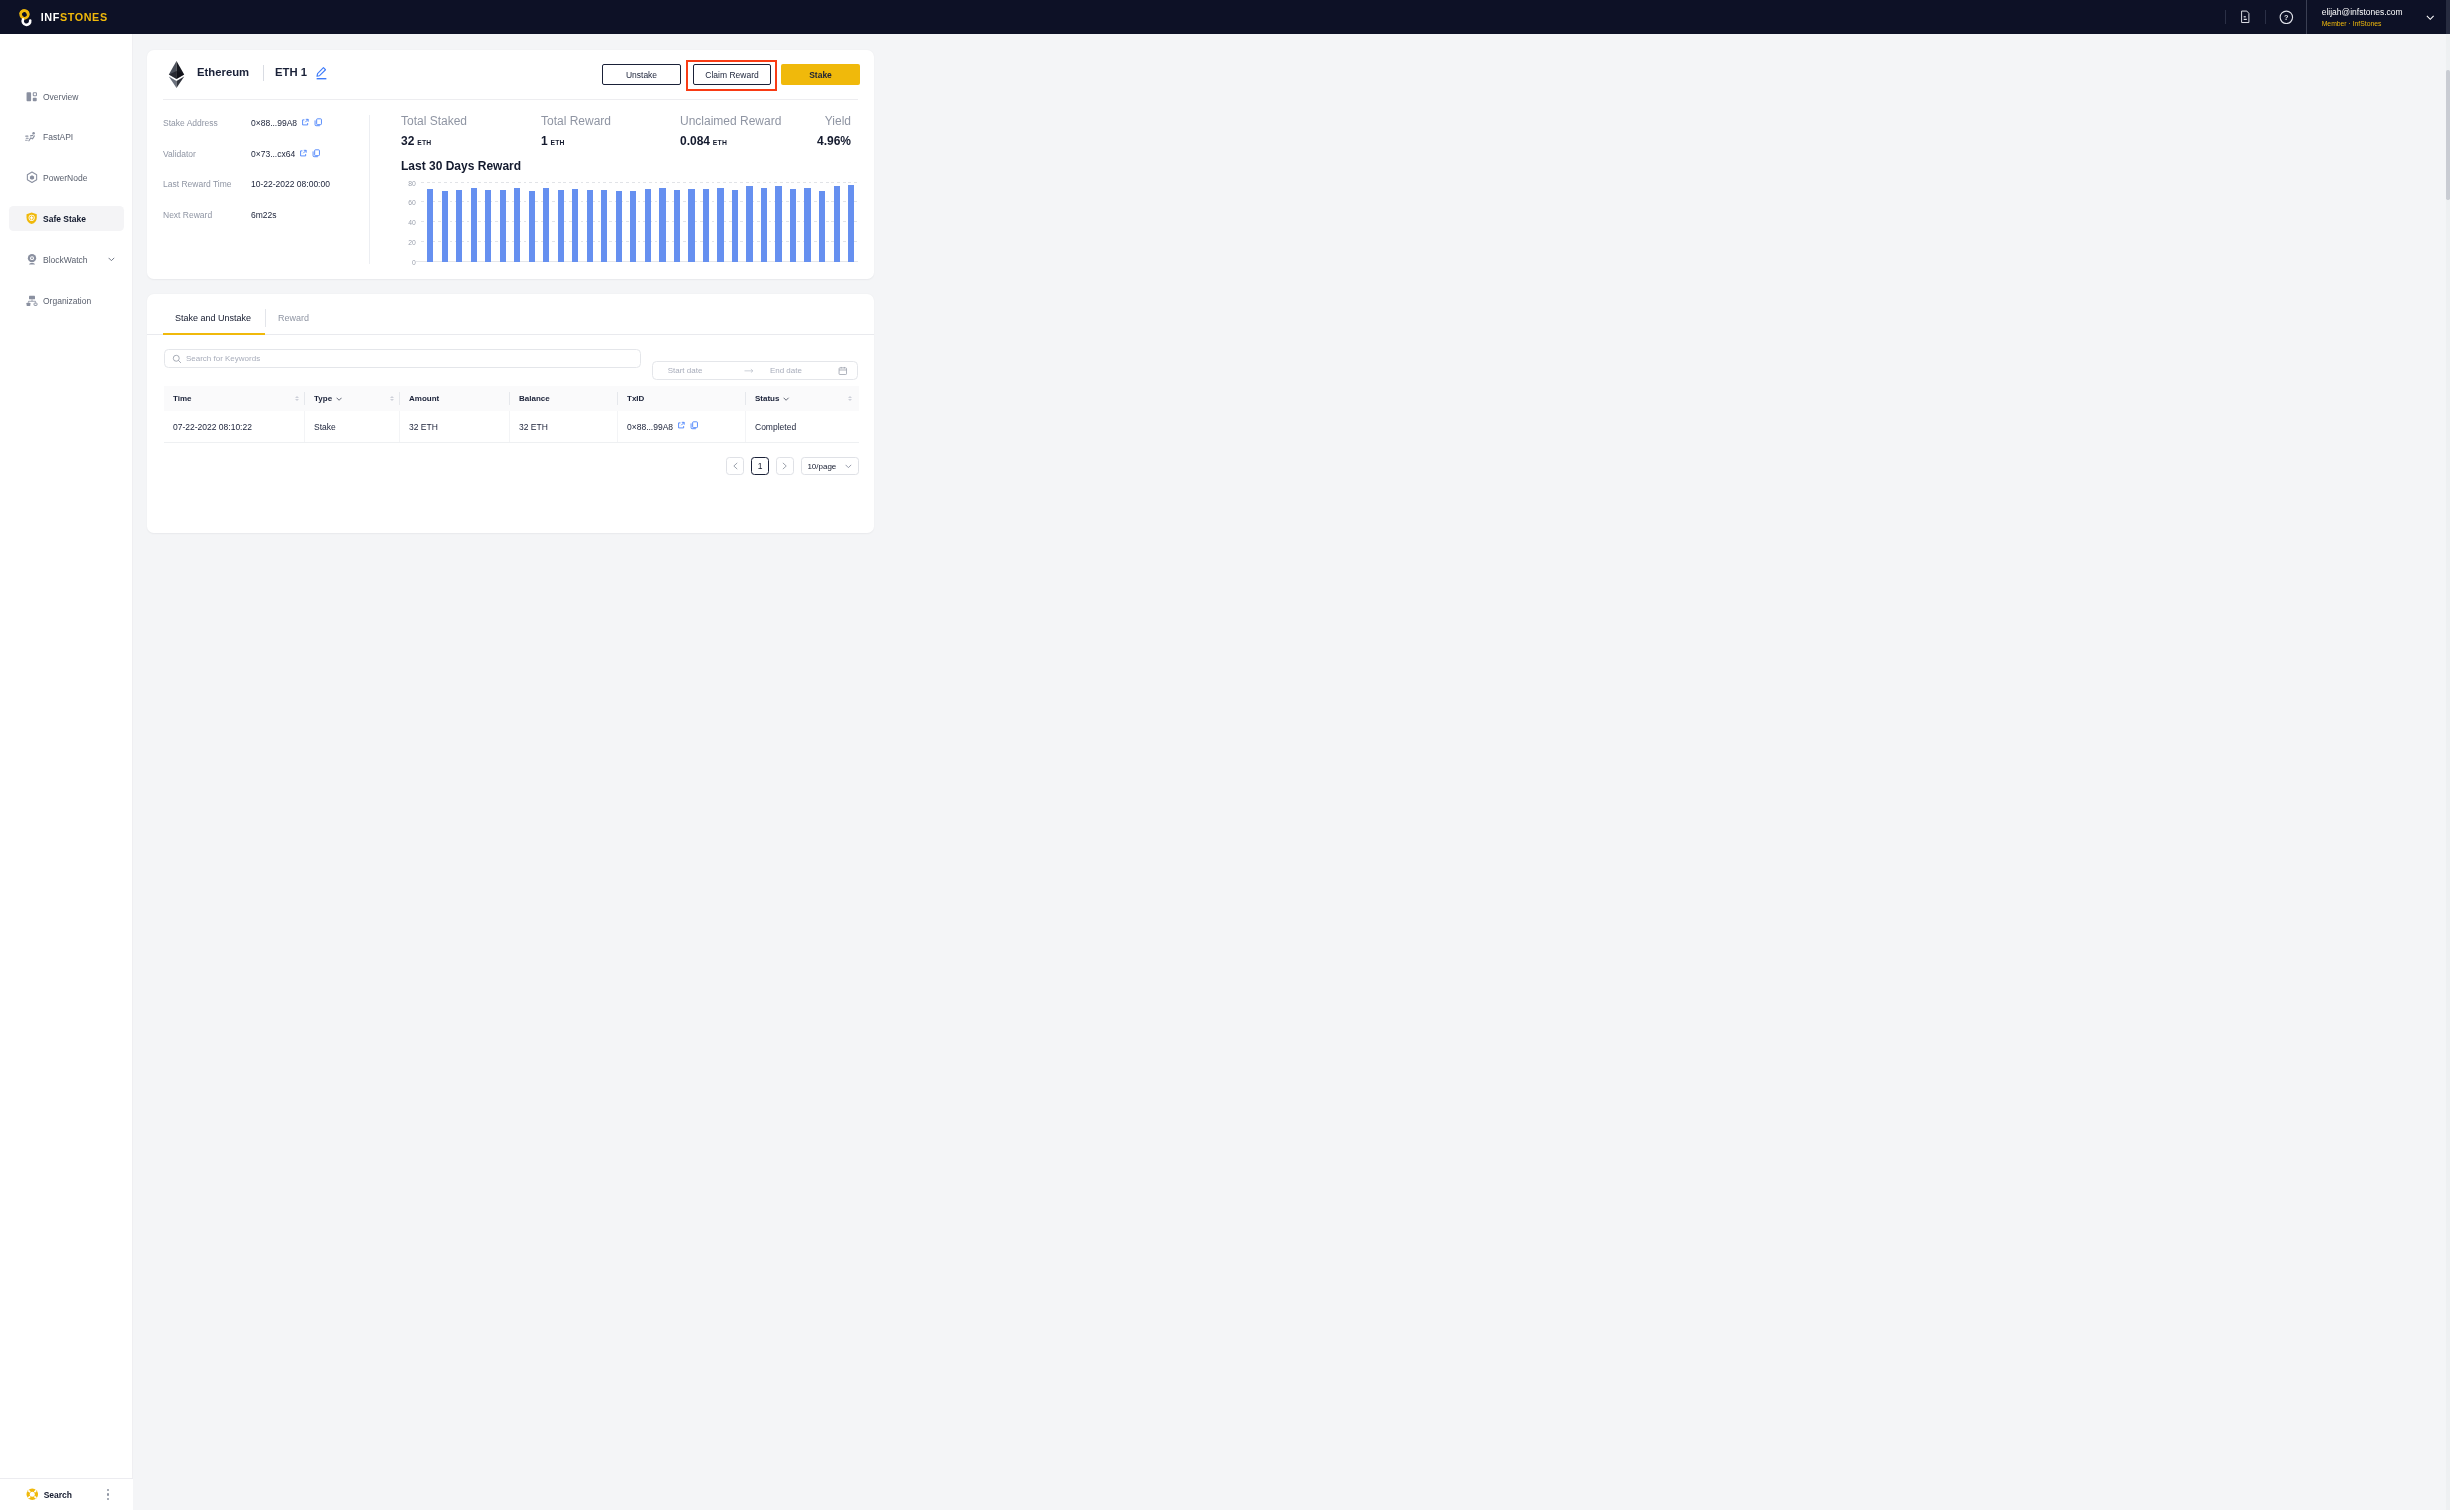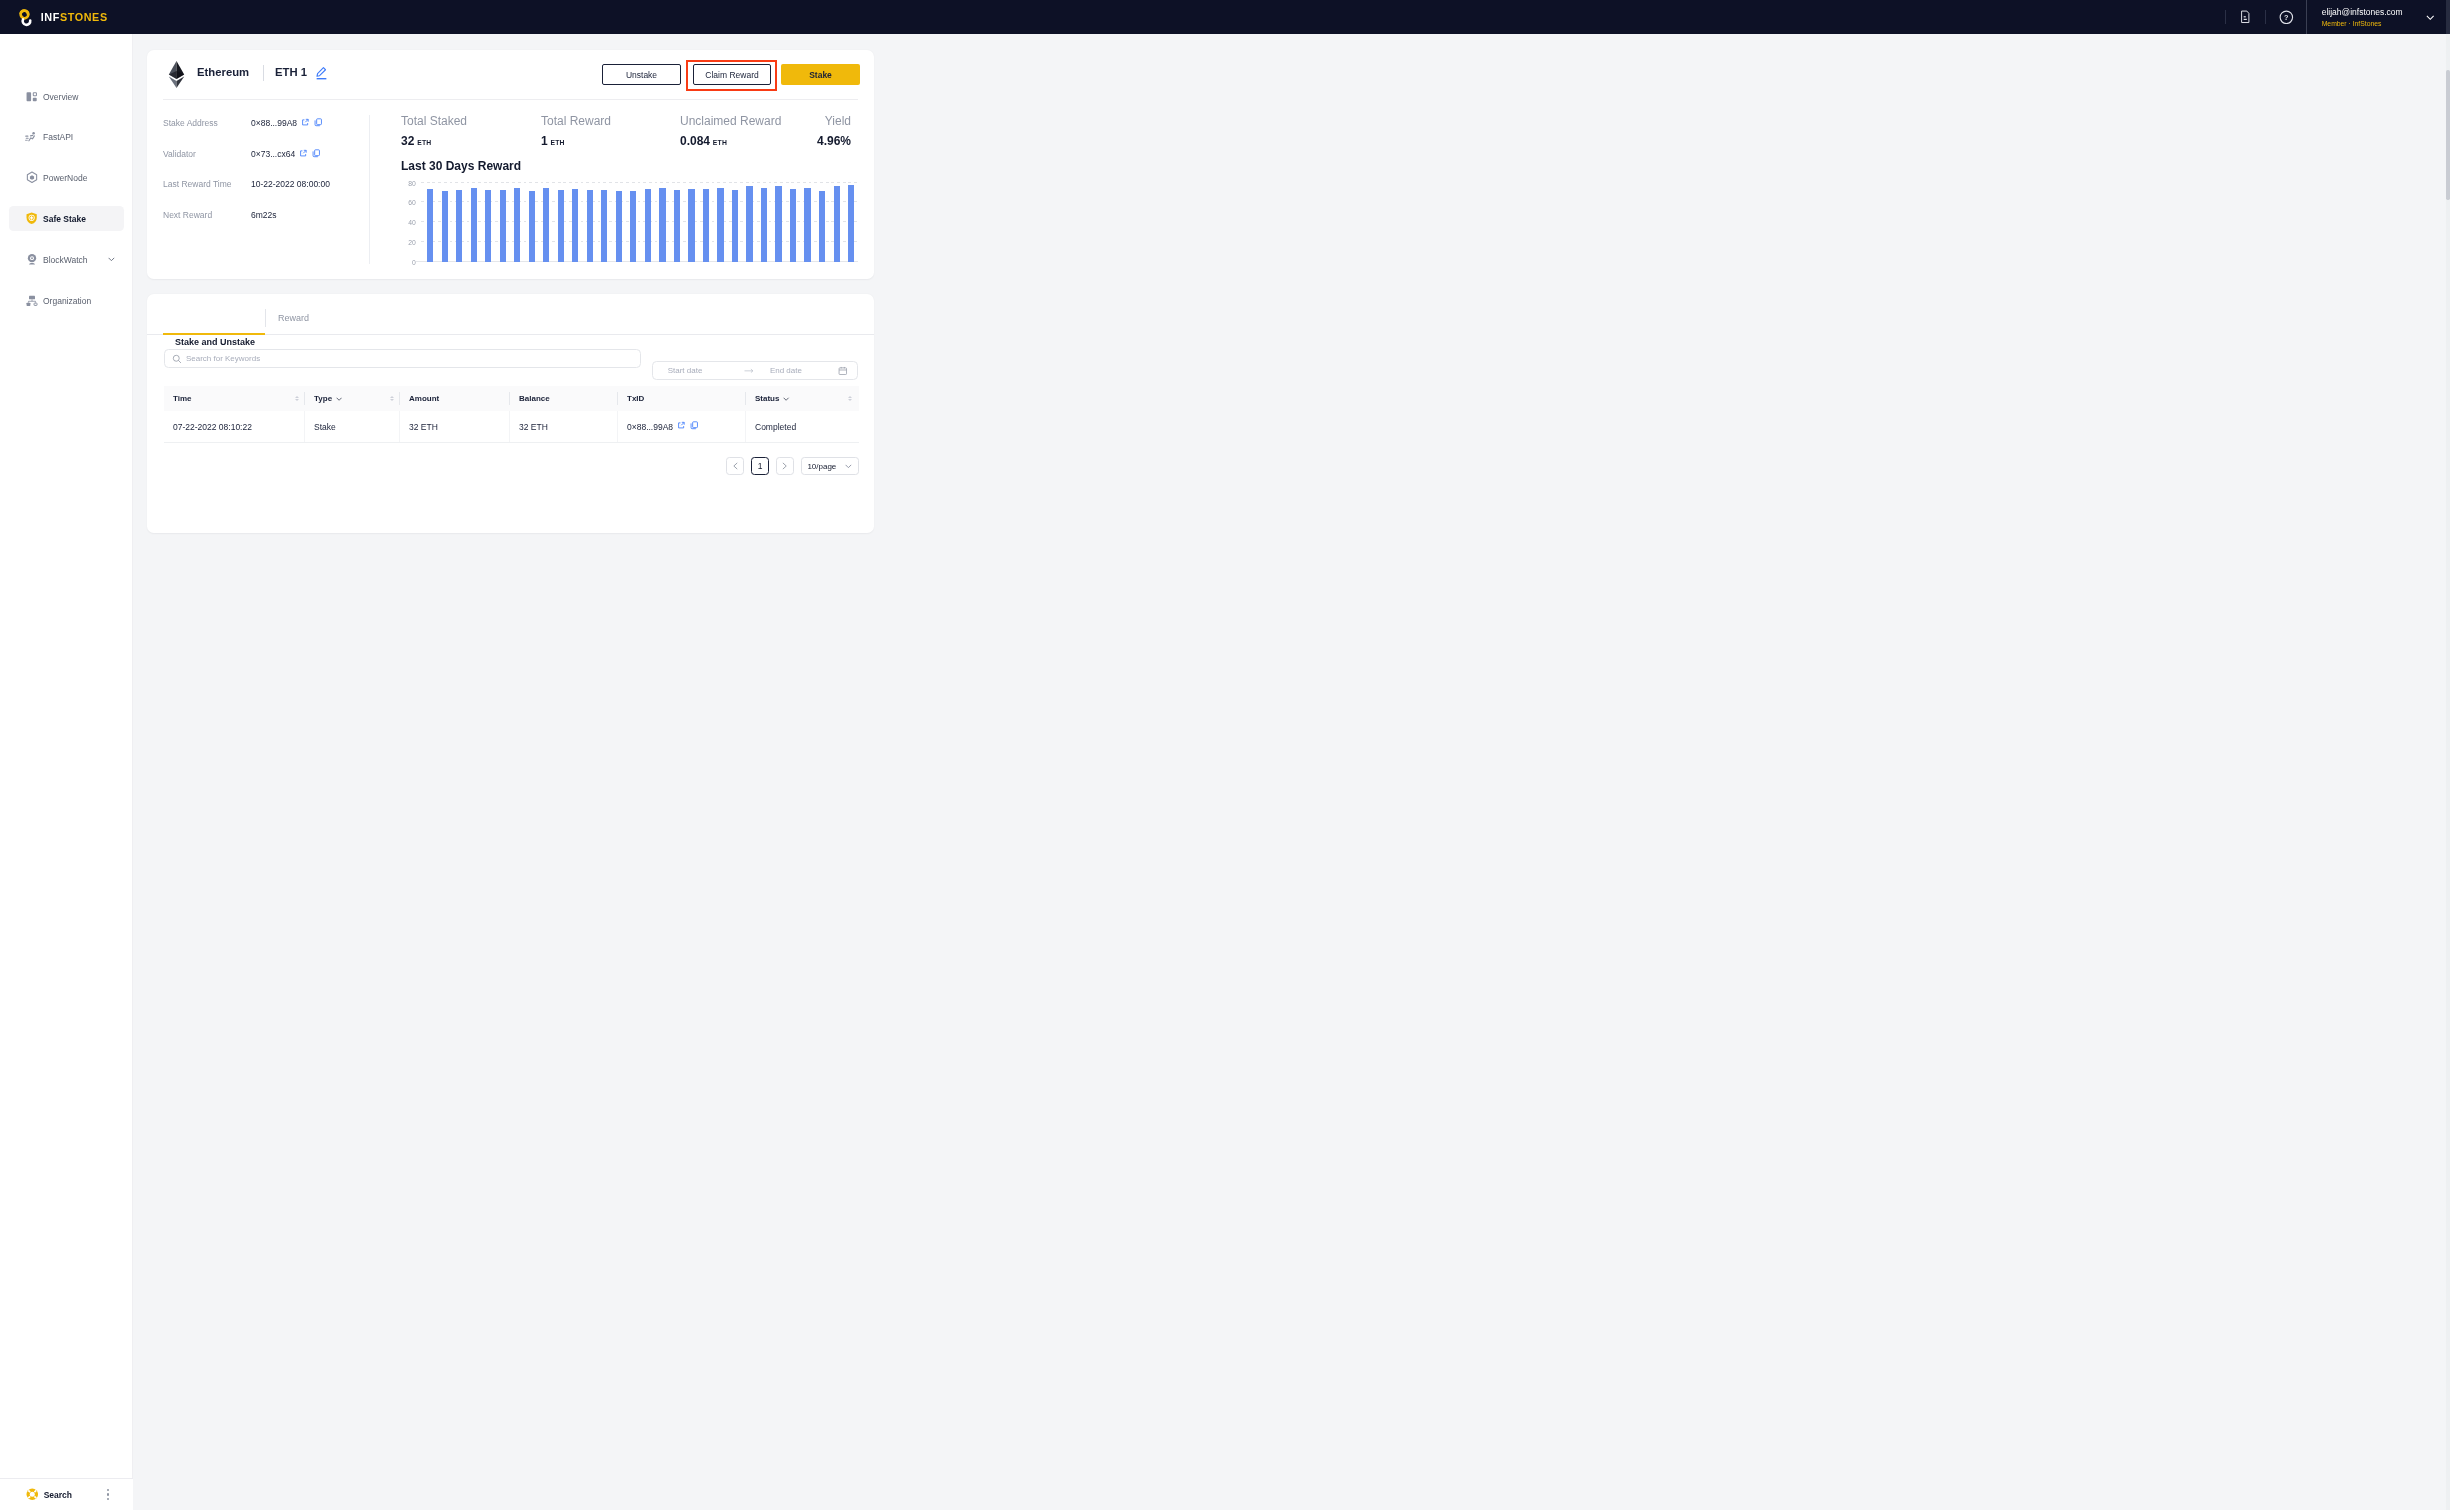--- a/index.html
+++ b/index.html
@@ -82,21 +82,21 @@
   .plot { position:absolute; left:20.4px; right:0; bottom:0; top:0; }
   .gridline { position:absolute; left:0; right:0; height:1.1px;
     background:repeating-linear-gradient(90deg,#e1e3e7 0 2.8px,transparent 2.8px 5.7px); }
   .baseline { position:absolute; left:-5.7px; right:0; bottom:0; height:1.1px; background:#e4e6ea; }
   .bars { position:absolute; left:5.7px; right:3.4px; top:0; bottom:0;
     display:flex; justify-content:space-between; align-items:flex-end; }
   .bar { width:6.2px; background:#6690F0; }
 
   
   .tab { position:absolute; top:18.7px; font-size:9px; cursor:pointer; }
-  .tab-active { left:28px; font-weight:bold; color:#141A2E;margin-top:24px; }
+  .tab-active { left:28px; font-weight:normal; color:#141A2E; }
   .tab-idle { left:131px; color:#8F95A3; }
   .tab-div { position:absolute; left:118px; top:15.3px; width:0.6px; height:17.6px; background:#e3e5ea; }
   .tab-track { position:absolute; left:0; right:0; top:40px; height:0.6px; background:#e9eaee; }
   .tab-underline { position:absolute; left:16.4px; top:39px; width:102px; height:2px; background:#F0B90B; }
 
   
   .search-box { position:absolute; left:17px; top:55px; width:477px; height:19px;
     border:0.6px solid #e4e6ea; border-radius:4.5px; display:flex; align-items:center; padding:0 6.8px; }
   .search-box input { border:none; outline:none; flex:1; margin-left:4.5px; font-size:8px;
     color:#1A2138; font-family:"Liberation Sans",sans-serif; background:transparent; }

